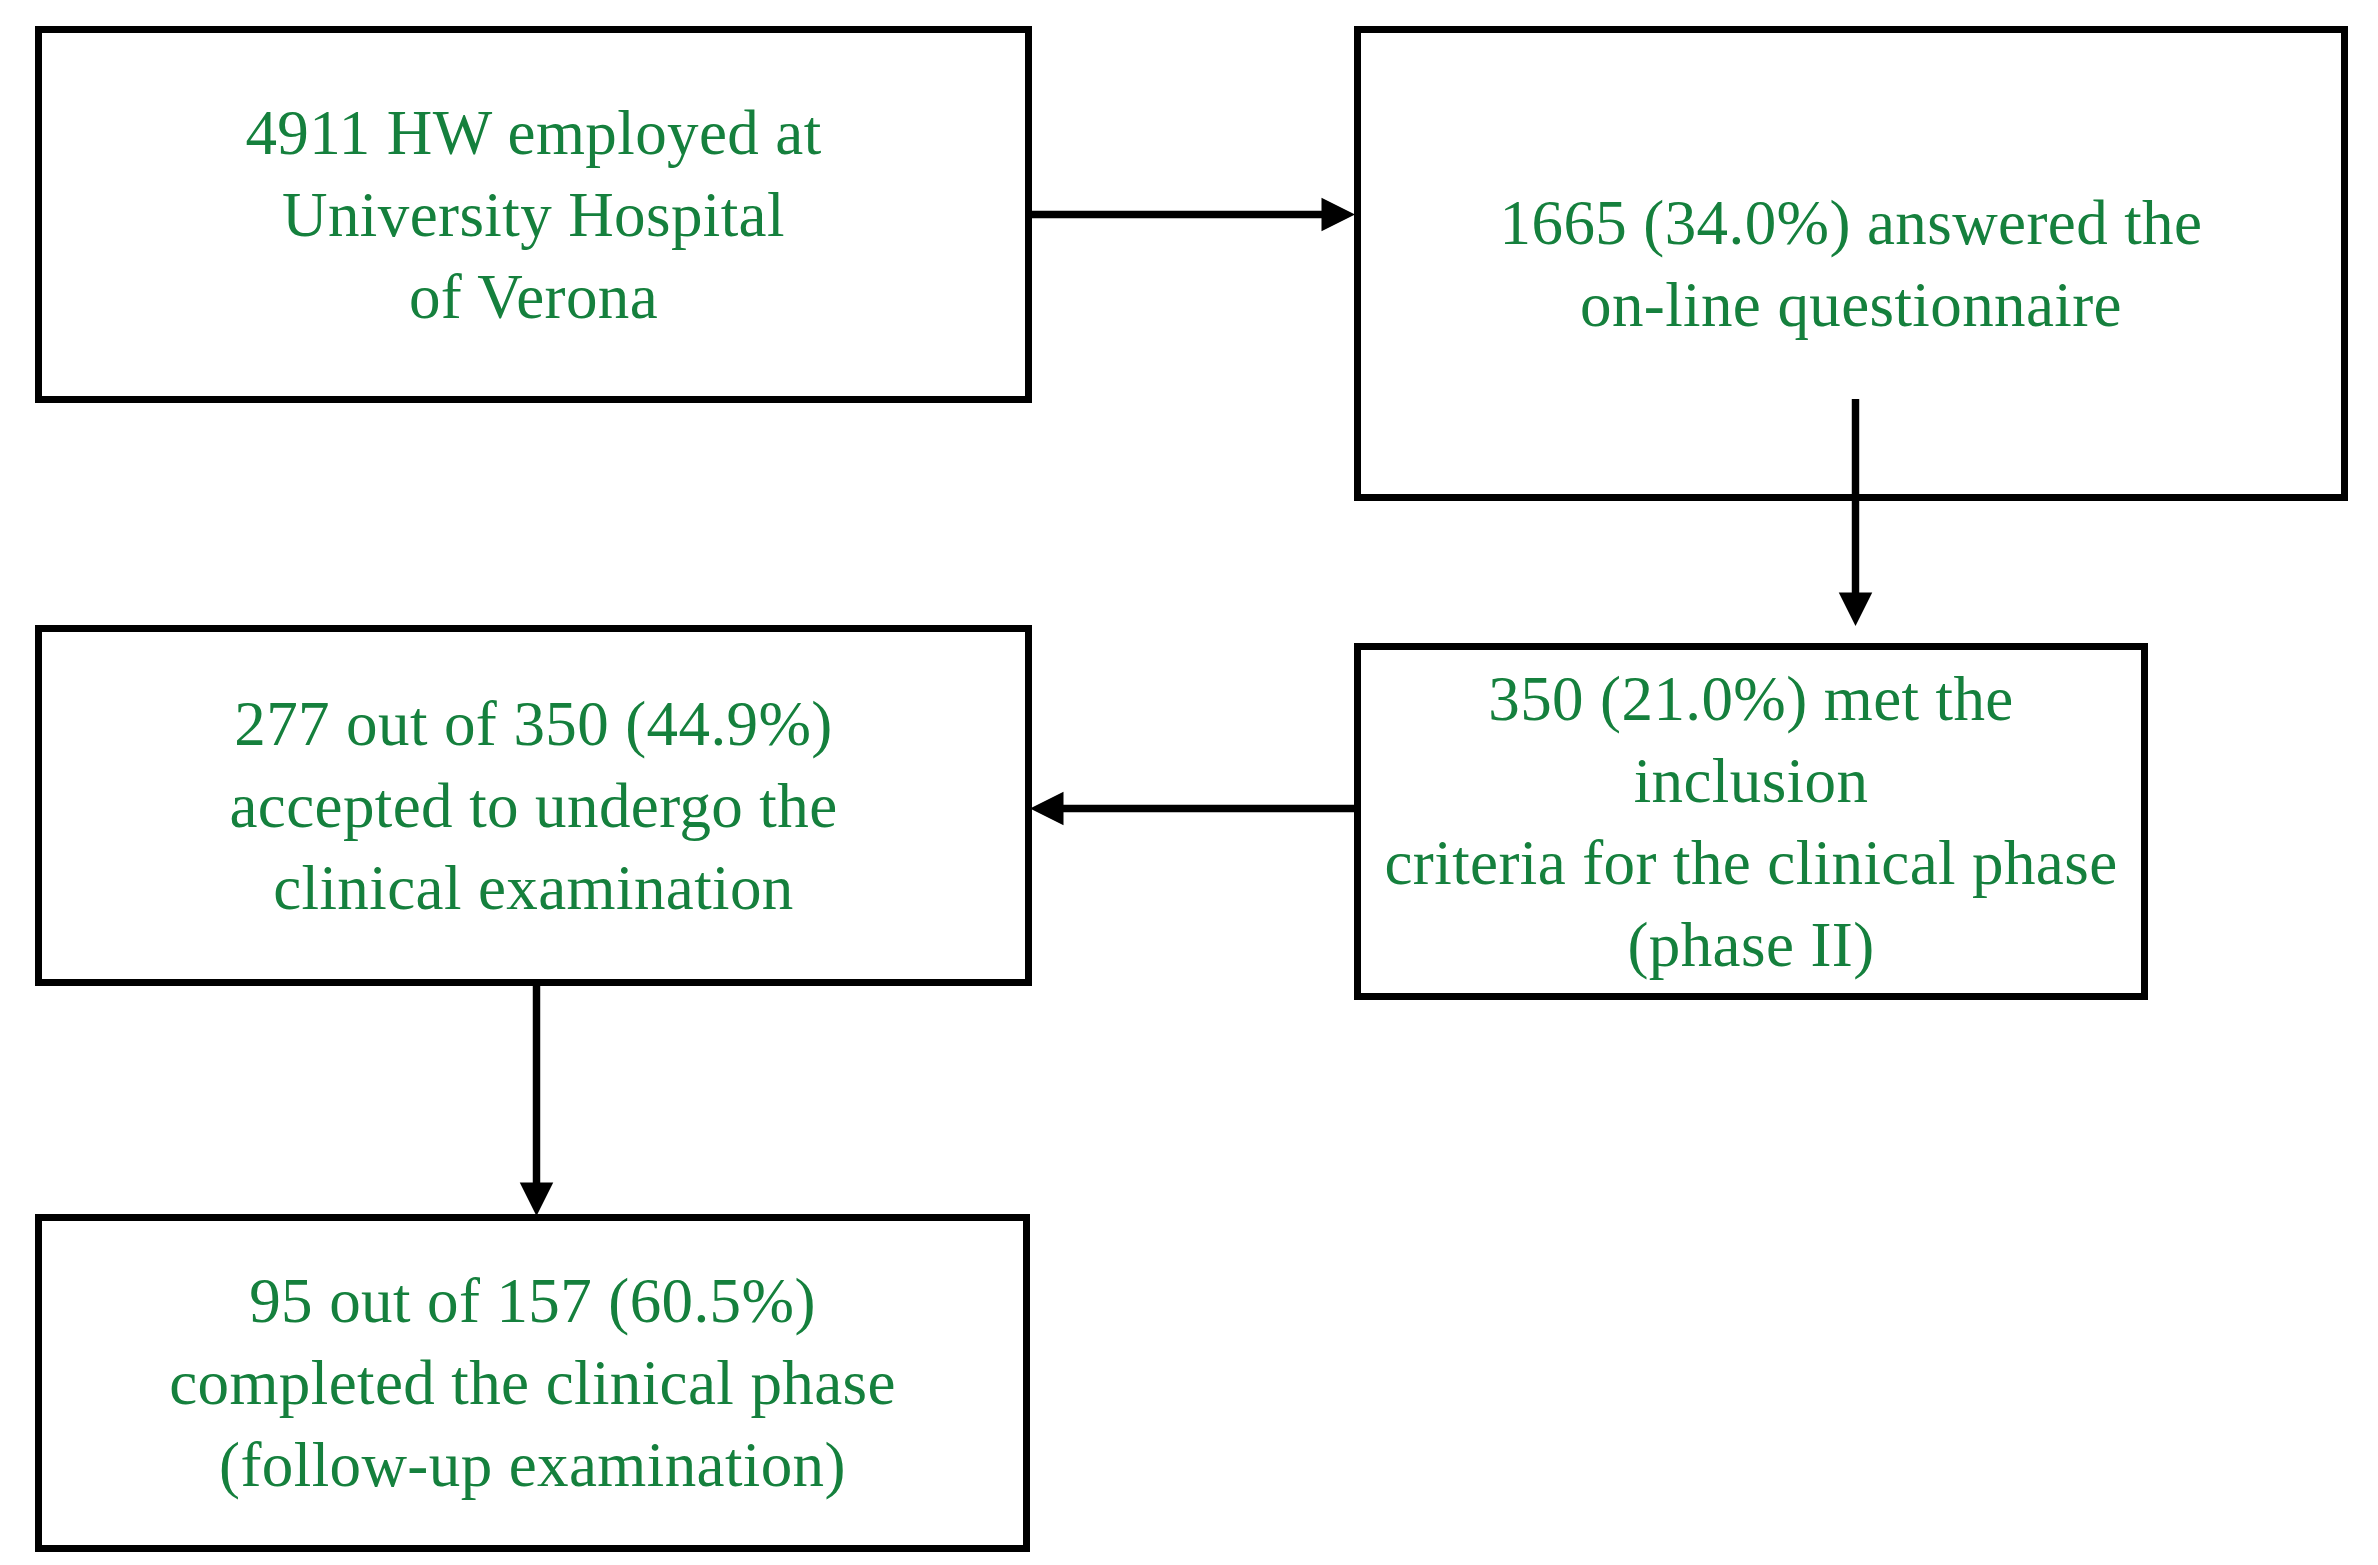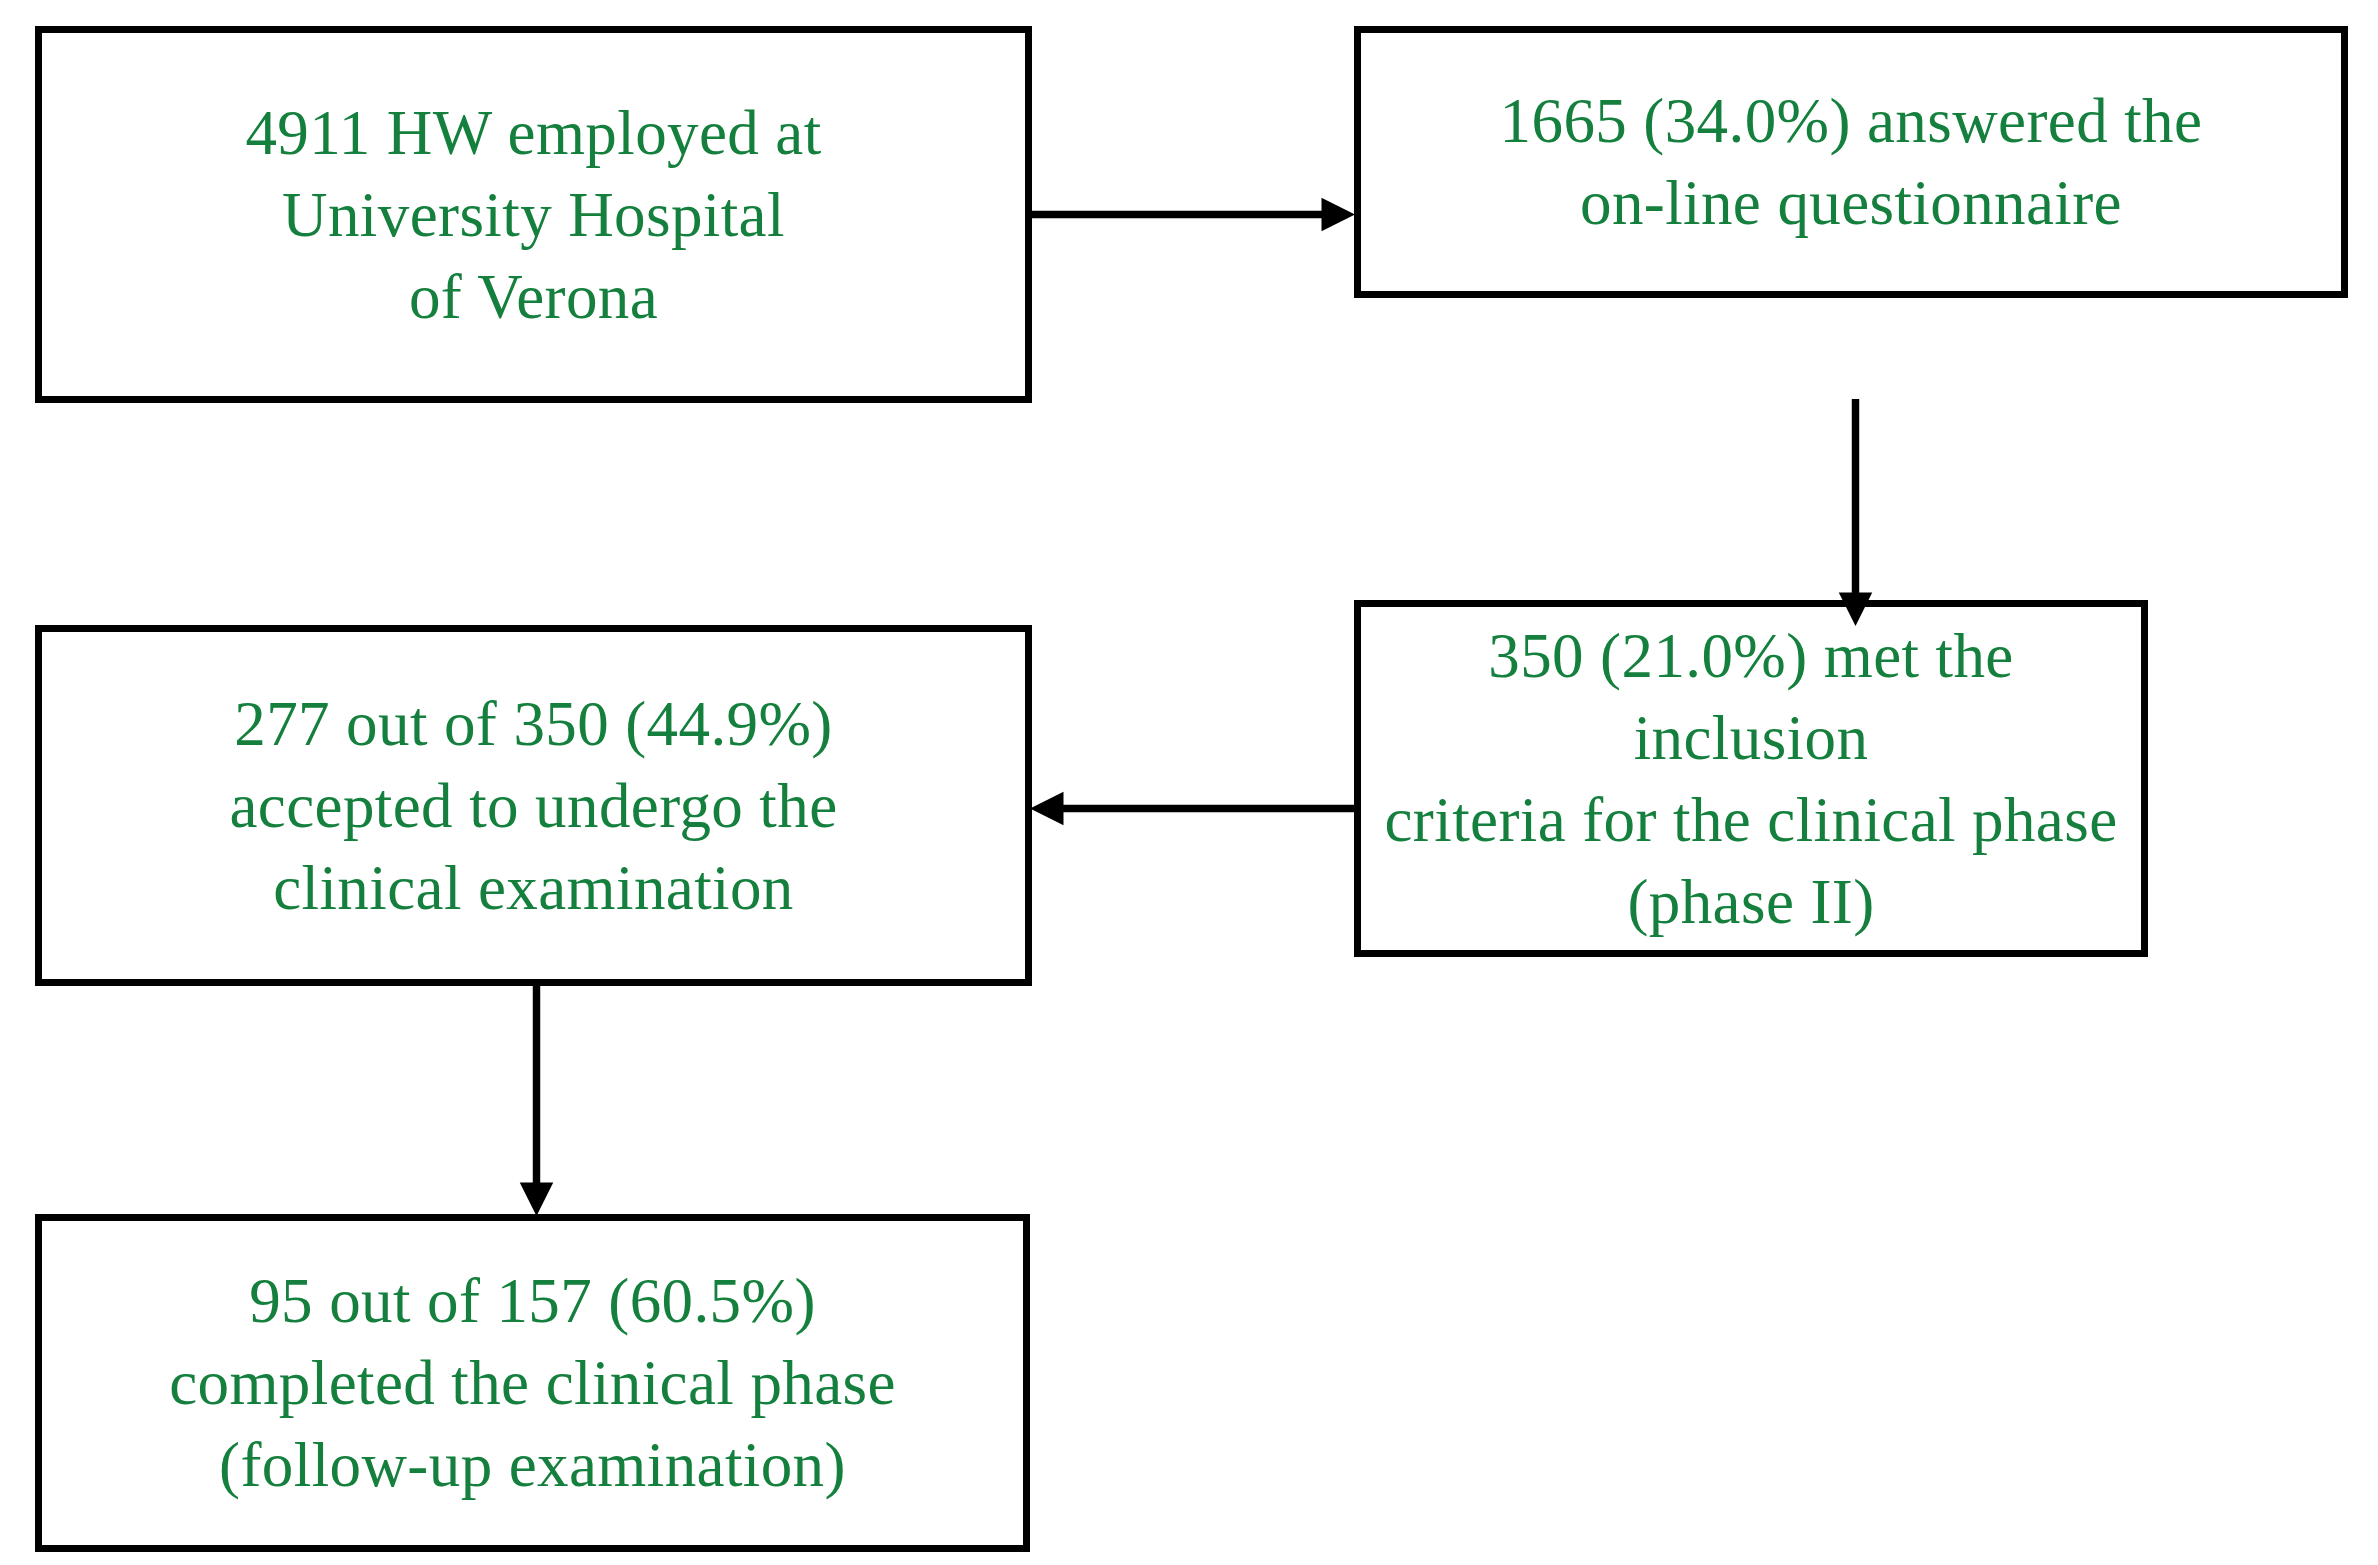--- a/index.html
+++ b/index.html
@@ -29,23 +29,23 @@
   }
   .node-text {
     font-size: 63px;
     line-height: 82px;
     letter-spacing: 0.4px;
     white-space: pre-line;
     padding: 0 17px;
   }
   
   #node-source      { left: 35px;   top: 26px;   width: 997px; height: 377px; }
-  #node-responders  { left: 1354px; top: 26px;   width: 994px; height: 272px; }
+  #node-responders  { left: 1354px; top: 26px;   width: 994px; height: 475px; }
   #node-accepted    { left: 35px;   top: 625px;  width: 997px; height: 361px; }
-  #node-eligible    { left: 1354px; top: 600px;  width: 794px; height: 357px; }
+  #node-eligible    { left: 1354px; top: 643px;  width: 794px; height: 357px; }
   #node-completed   { left: 35px;   top: 1214px; width: 995px; height: 338px; }
 
   
   .connector {
     position: absolute;
   }
   .connector svg { display: block; overflow: visible; }
 
   #edge-source-to-responders { left: 1030px; top: 194px;  width: 325px; height: 41px; }
   #edge-responders-to-eligible { left: 1835px; top: 399px; width: 41px;  height: 227px; }

